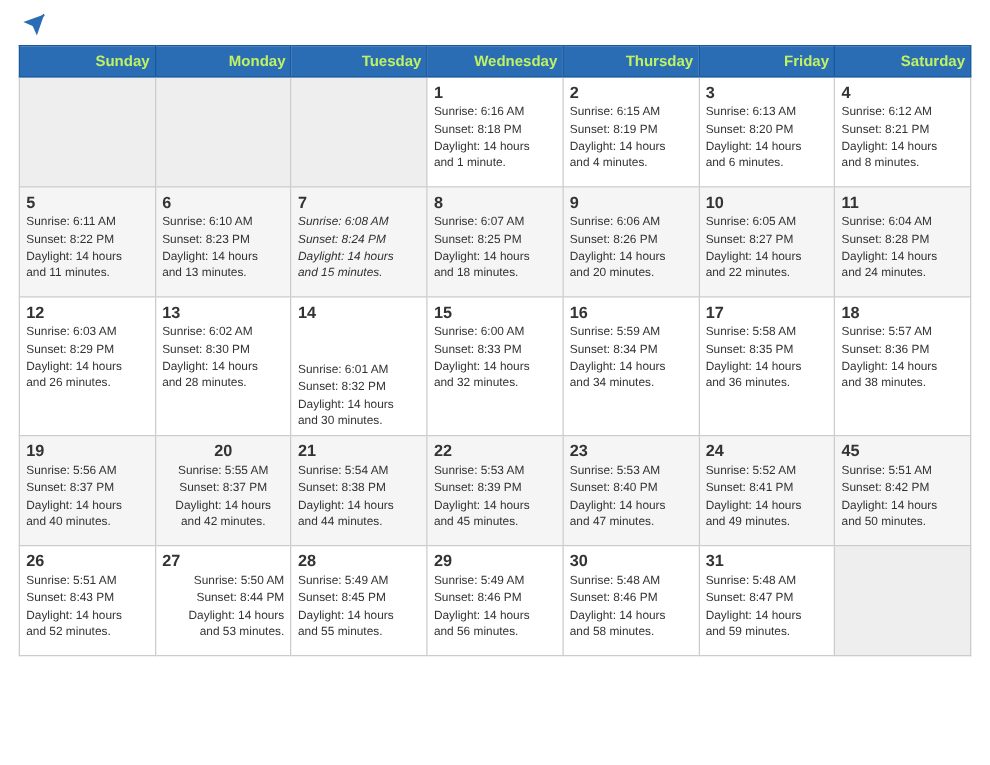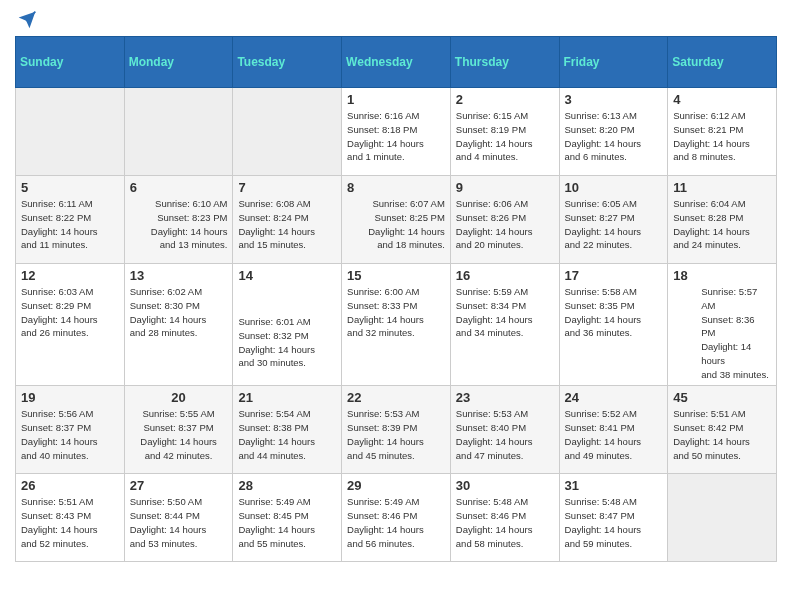--- a/index.html
+++ b/index.html
@@ -48,25 +48,25 @@
       text-align: center;
       margin-bottom: 6px;
     }
     table {
       width: 100%;
       border-collapse: collapse;
       table-layout: fixed;
     }
     thead tr th {
       background: #2a6db5;
-      color: #5eead4;
+      color: #bef264;
       font-size: 12px;
       font-weight: bold;
-      padding: 18px 4px;
-      text-align: left;
+      padding: 5px 4px;
+      text-align: right;
       border: 1px solid #1a5a9a;
     }
     tbody tr td {
       border: 1px solid #ccc;
       vertical-align: top;
       padding: 4px 5px;
       height: 88px;
       background: #fff;
     }
     tbody tr:nth-child(odd) td {
@@ -161,35 +161,35 @@
       <tr>
         <td style="background: rgb(245, 245, 245);">
           <span class="day-number">5</span>
           <div class="day-info" style="white-space: pre-line;">Sunrise: 6:11 AM
 Sunset: 8:22 PM
 Daylight: 14 hours
 and 11 minutes.</div>
         </td>
         <td style="background: rgb(245, 245, 245);">
           <span class="day-number">6</span>
-          <div class="day-info" style="white-space: pre-line; text-align: right;">Sunrise: 6:10 AM
+          <div class="day-info" style="white-space: pre-line;">Sunrise: 6:10 AM
 Sunset: 8:23 PM
 Daylight: 14 hours
 and 13 minutes.</div>
         </td>
         <td style="background: rgb(245, 245, 245);">
           <span class="day-number">7</span>
-          <div class="day-info" style="white-space: pre-line;">Sunrise: 6:08 AM
+          <div class="day-info" style="white-space: pre-line; font-style: italic;">Sunrise: 6:08 AM
 Sunset: 8:24 PM
 Daylight: 14 hours
 and 15 minutes.</div>
         </td>
         <td style="background: rgb(245, 245, 245);">
           <span class="day-number">8</span>
-          <div class="day-info" style="white-space: pre-line; text-align: right;">Sunrise: 6:07 AM
+          <div class="day-info" style="white-space: pre-line;">Sunrise: 6:07 AM
 Sunset: 8:25 PM
 Daylight: 14 hours
 and 18 minutes.</div>
         </td>
         <td style="background: rgb(245, 245, 245);">
           <span class="day-number">9</span>
           <div class="day-info" style="white-space: pre-line;">Sunrise: 6:06 AM
 Sunset: 8:26 PM
 Daylight: 14 hours
 and 20 minutes.</div>
@@ -247,21 +247,21 @@
         </td>
         <td style="background: rgb(255, 255, 255);">
           <span class="day-number">17</span>
           <div class="day-info" style="white-space: pre-line;">Sunrise: 5:58 AM
 Sunset: 8:35 PM
 Daylight: 14 hours
 and 36 minutes.</div>
         </td>
         <td style="background: rgb(255, 255, 255);">
           <span class="day-number">18</span>
-          <div class="day-info" style="white-space: pre-line; margin-left: 28px;">Sunrise: 5:57 AM
+          <div class="day-info" style="white-space: pre-line;">Sunrise: 5:57 AM
 Sunset: 8:36 PM
 Daylight: 14 hours
 and 38 minutes.</div>
         </td>
       </tr>
       <tr>
         <td style="background: rgb(245, 245, 245);">
           <span class="day-number">19</span>
           <div class="day-info" style="white-space: pre-line;">Sunrise: 5:56 AM
 Sunset: 8:37 PM
@@ -314,21 +314,21 @@
       <tr>
         <td style="background: rgb(255, 255, 255);">
           <span class="day-number">26</span>
           <div class="day-info" style="white-space: pre-line;">Sunrise: 5:51 AM
 Sunset: 8:43 PM
 Daylight: 14 hours
 and 52 minutes.</div>
         </td>
         <td style="background: rgb(255, 255, 255);">
           <span class="day-number">27</span>
-          <div class="day-info" style="white-space: pre-line;">Sunrise: 5:50 AM
+          <div class="day-info" style="white-space: pre-line; text-align: right;">Sunrise: 5:50 AM
 Sunset: 8:44 PM
 Daylight: 14 hours
 and 53 minutes.</div>
         </td>
         <td style="background: rgb(255, 255, 255); margin-left: 36px;">
           <span class="day-number">28</span>
           <div class="day-info" style="white-space: pre-line;">Sunrise: 5:49 AM
 Sunset: 8:45 PM
 Daylight: 14 hours
 and 55 minutes.</div>

